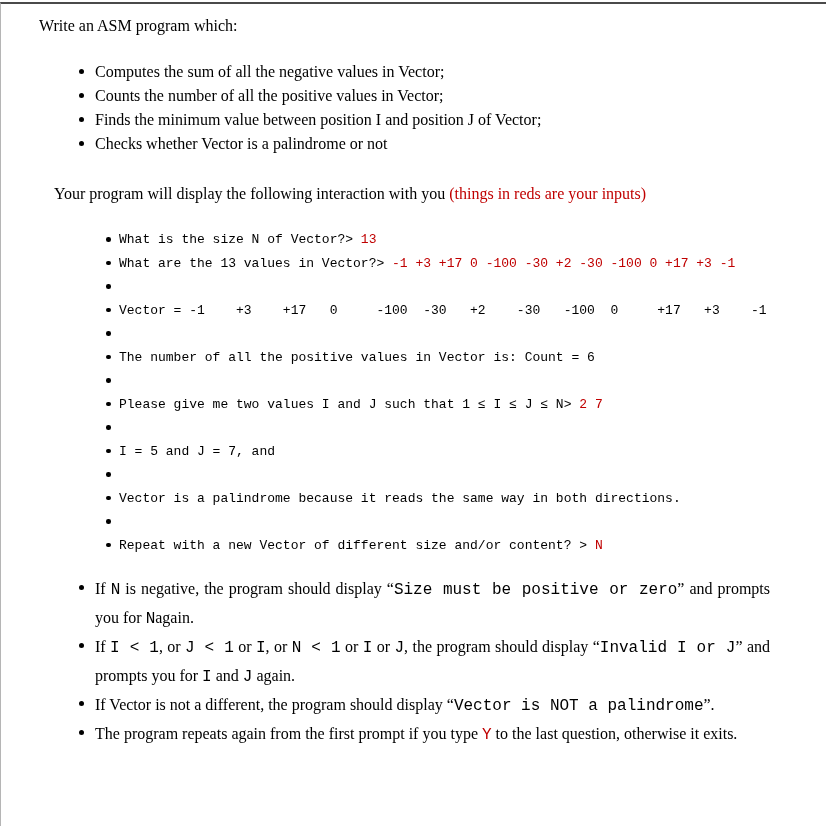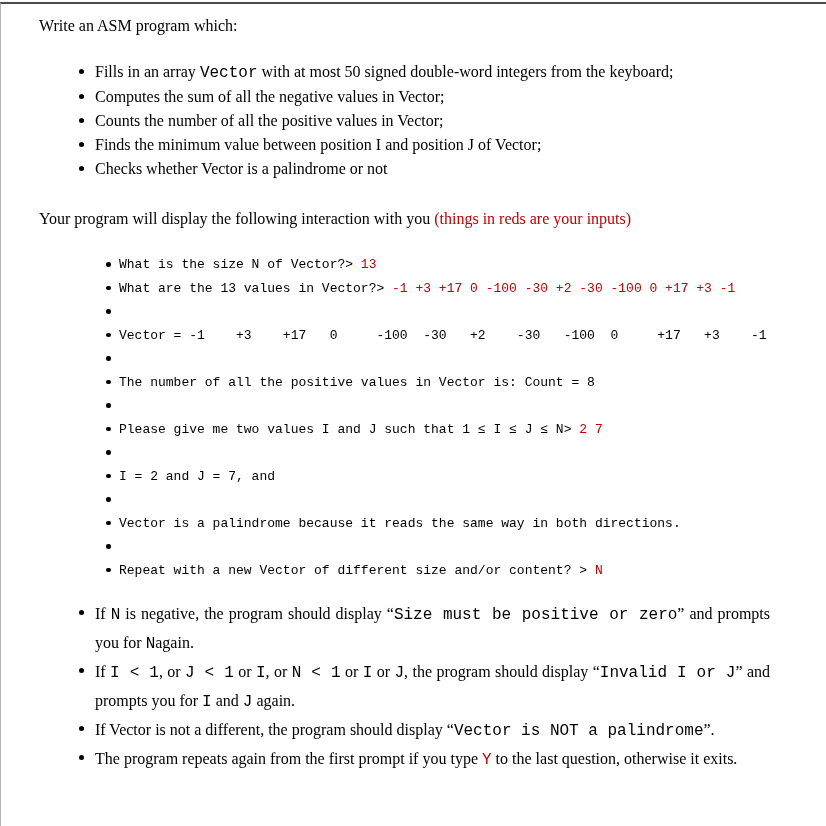--- a/index.html
+++ b/index.html
@@ -20,21 +20,21 @@
 
   ul { list-style: none; }
 
   .req-list { margin: 22px 0 0; padding: 0 0 0 40px; }
   .req-list li { position: relative; padding-left: 16px; line-height: 24px; }
   .req-list li::before {
     content: ""; position: absolute; left: 0; top: 9px;
     width: 5px; height: 5px; border-radius: 50%; background: #000;
   }
 
-  .lead { margin: 26px 0 0; line-height: 24px; }
+  .lead { margin: 26px 15px 0; line-height: 24px; }
 
   .console-list {
     margin: 26px 0 0; padding: 0 0 0 67px;
     font-family: "Liberation Mono", "DejaVu Sans Mono", monospace;
     font-size: 13px;
   }
   .console-list li {
     position: relative; padding-left: 13px;
     line-height: 15px; min-height: 15px; margin-bottom: 8.5px;
     white-space: pre;
@@ -59,40 +59,39 @@
   .seg-red { color: var(--red); }
   .seg-monored { font-family: "Liberation Mono", "DejaVu Sans Mono", monospace; color: var(--red); }
 </style>
 </head>
 <body>
 
 <div class="sheet">
   <p class="page-title">Write an ASM program which:</p>
 
   <ul class="req-list">
-      <li><span class="seg-serif">Fills in an array </span><span class="seg-mono">Vector</span><span class="seg-serif"> with at most 50 signed double-word integers from the keyboard;</span></li>
       <li><span class="seg-serif">Computes the sum of all the negative values in Vector;</span></li>
       <li><span class="seg-serif">Counts the number of all the positive values in Vector;</span></li>
       <li><span class="seg-serif">Finds the minimum value between position I and position J of Vector;</span></li>
       <li><span class="seg-serif">Checks whether Vector is a palindrome or not</span></li>
     </ul>
 
   <p class="lead"><span class="seg-serif">Your program will display the following interaction with you </span><span class="seg-red">(things in reds are your inputs)</span></p>
 
   <ul class="console-list">
       <li><span class="seg-mono">What is the size N of Vector?&gt; </span><span class="seg-monored">13</span></li>
       <li><span class="seg-mono">What are the 13 values in Vector?&gt; </span><span class="seg-monored">-1 +3 +17 0 -100 -30 +2 -30 -100 0 +17 +3 -1</span></li>
       <li></li>
       <li><span class="seg-mono">Vector = -1    +3    +17   0     -100  -30   +2    -30   -100  0     +17   +3    -1</span></li>
       <li></li>
-      <li><span class="seg-mono">The number of all the positive values in Vector is: Count = 8</span></li>
+      <li><span class="seg-mono">The number of all the positive values in Vector is: Count = 6</span></li>
       <li></li>
       <li><span class="seg-mono">Please give me two values I and J such that 1 ≤ I ≤ J ≤ N&gt; </span><span class="seg-monored">2 7</span></li>
       <li></li>
-      <li><span class="seg-mono">I = 2 and J = 7, and</span></li>
+      <li><span class="seg-mono">I = 5 and J = 7, and</span></li>
       <li></li>
       <li><span class="seg-mono">Vector is a palindrome because it reads the same way in both directions.</span></li>
       <li></li>
       <li><span class="seg-mono">Repeat with a new Vector of different size and/or content? &gt; </span><span class="seg-monored">N</span></li>
     </ul>
 
   <ul class="notes-list">
       <li><span class="seg-serif">If </span><span class="seg-mono">N</span><span class="seg-serif"> is negative, the program should display “</span><span class="seg-mono">Size must be positive or zero</span><span class="seg-serif">” and prompts you for </span><span class="seg-mono">N</span><span class="seg-serif">again.</span></li>
       <li><span class="seg-serif">If </span><span class="seg-mono">I &lt; 1</span><span class="seg-serif">, or </span><span class="seg-mono">J &lt; 1</span><span class="seg-serif"> or </span><span class="seg-mono">I</span><span class="seg-serif">, or </span><span class="seg-mono">N &lt; 1</span><span class="seg-serif"> or </span><span class="seg-mono">I</span><span class="seg-serif"> or </span><span class="seg-mono">J</span><span class="seg-serif">, the program should display “</span><span class="seg-mono">Invalid I or J</span><span class="seg-serif">” and prompts you for </span><span class="seg-mono">I</span><span class="seg-serif"> and </span><span class="seg-mono">J</span><span class="seg-serif"> again.</span></li>
       <li><span class="seg-serif">If Vector is not a different, the program should display “</span><span class="seg-mono">Vector is NOT a palindrome</span><span class="seg-serif">”.</span></li>

